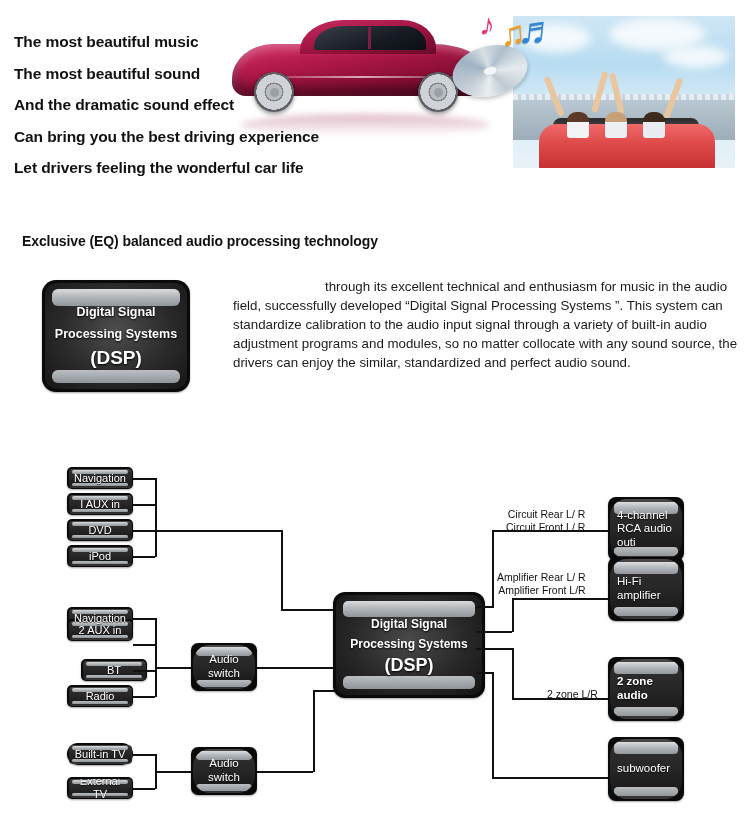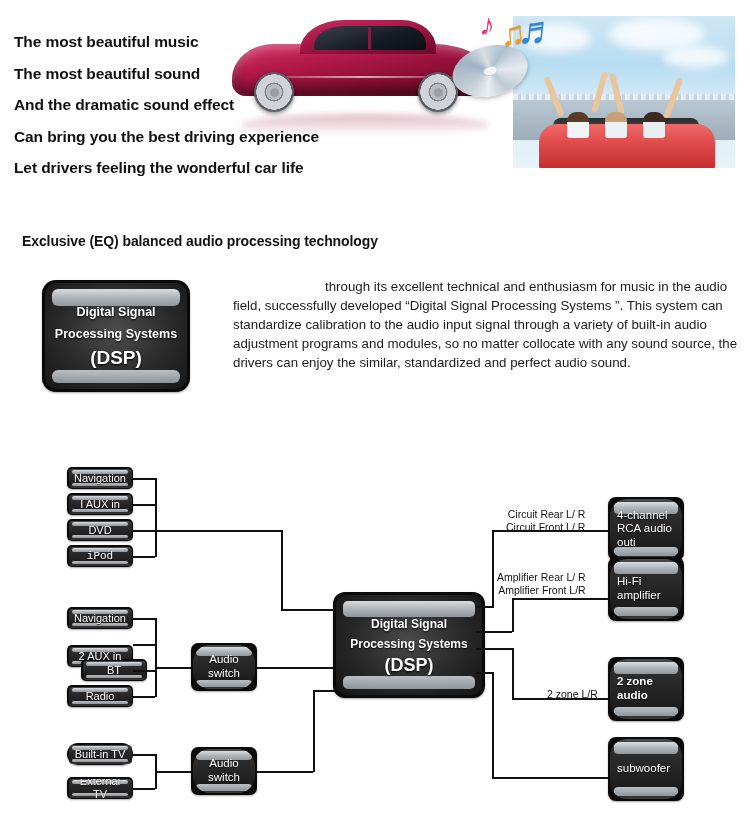--- a/index.html
+++ b/index.html
@@ -385,41 +385,41 @@
     <div class="gbox src-box" style="left:58px; top:53px;">
       <div class="gbox-inner">
           <span class="gbox-label">I AUX in</span>
         </div>
     </div>
     <div class="gbox src-box" style="left:58px; top:79px;">
       <div class="gbox-inner">
           <span class="gbox-label">DVD</span>
         </div>
     </div>
-    <div class="gbox src-box" style="left:58px; top:105px;font-family:Liberation Mono, monospace;">
+    <div class="gbox src-box" style="left:58px; top:105px;">
       <div class="gbox-inner">
           <span class="gbox-label">iPod</span>
         </div>
     </div>
 
     <div class="wire wh" style="left:124px; top:38px;  width:22px;"></div>
     <div class="wire wh" style="left:124px; top:64px;  width:22px;"></div>
     <div class="wire wh" style="left:124px; top:90px;  width:22px;"></div>
     <div class="wire wh" style="left:124px; top:116px; width:22px;"></div>
     <div class="wire wv" style="left:146px; top:38px;  height:79px;"></div>
     <div class="wire wh" style="left:146px; top:90px;  width:126px;"></div>
     <div class="wire wv" style="left:272px; top:90px;  height:79px;"></div>
     <div class="wire wh" style="left:272px; top:169px; width:55px;"></div>
 
     <div class="gbox src-box" style="left:58px; top:167px;">
       <div class="gbox-inner">
           <span class="gbox-label">Navigation</span>
         </div>
     </div>
-    <div class="gbox src-box" style="left:58px; top:205px;">
+    <div class="gbox src-box" style="left:58px; top:179px;">
       <div class="gbox-inner">
           <span class="gbox-label">2 AUX in</span>
         </div>
     </div>
     <div class="gbox src-box" style="left:72px; top:219px;">
       <div class="gbox-inner">
           <span class="gbox-label">BT</span>
         </div>
     </div>
     <div class="gbox src-box" style="left:58px; top:245px;">

